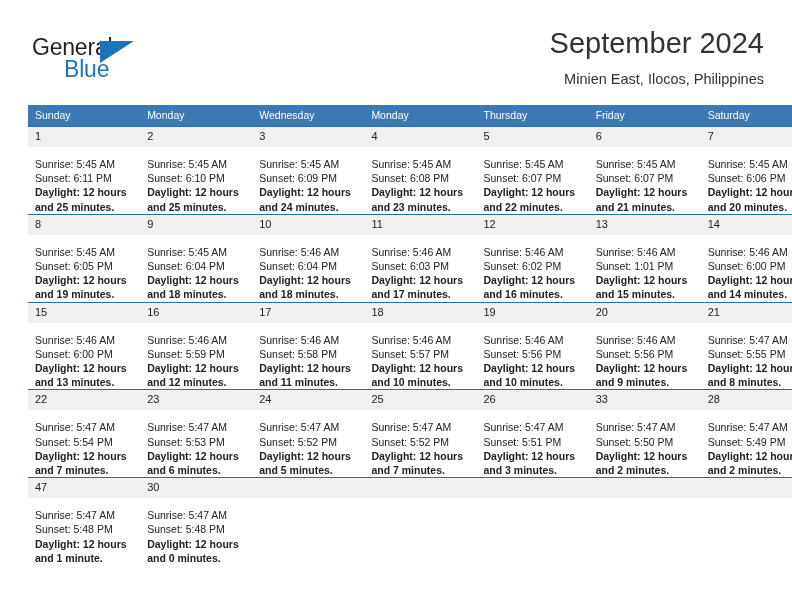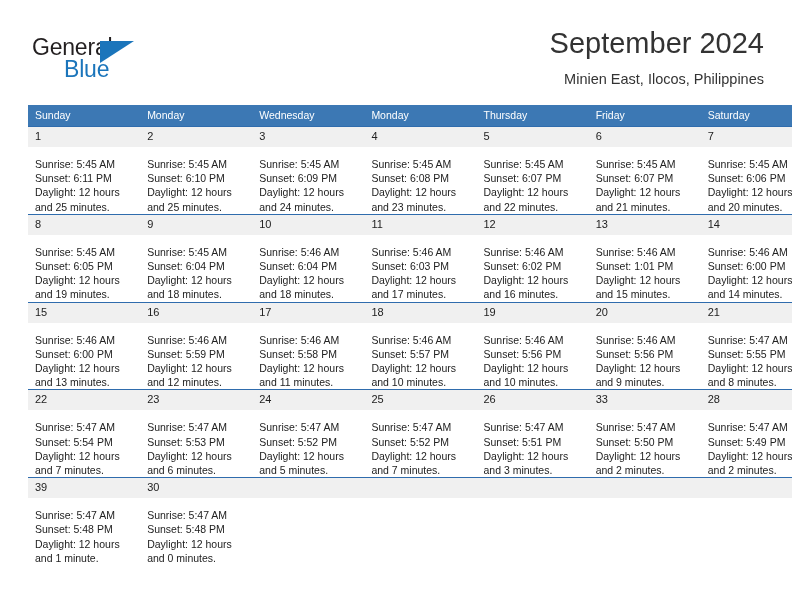--- a/index.html
+++ b/index.html
@@ -126,20 +126,21 @@
     padding: 10px 6px 0 7px;
     font-size: 10.5px;
     line-height: 14.2px;
     color: #222222;
   }
   .cell-body div {
     white-space: nowrap;
   }
   .cell-body .wrap {
     white-space: normal;
+    font-weight: bold;
   }
 </style>
 </head>
 <body>
 
 <div class="page">
 
   <div class="header">
 
     <div class="brand">
@@ -395,21 +396,21 @@
             <div class="daynum-band">28</div>
             <div class="cell-body">
               <div>Sunrise: 5:47 AM</div>
               <div>Sunset: 5:49 PM</div>
               <div class="wrap">Daylight: 12 hours and 2 minutes.</div>
             </div>
           </td>
         </tr>
         <tr>
           <td>
-            <div class="daynum-band">39</div>
+            <div class="daynum-band">47</div>
             <div class="cell-body">
               <div>Sunrise: 5:47 AM</div>
               <div>Sunset: 5:48 PM</div>
               <div class="wrap">Daylight: 12 hours and 1 minute.</div>
             </div>
           </td>
           <td>
             <div class="daynum-band">30</div>
             <div class="cell-body">
               <div>Sunrise: 5:47 AM</div>

